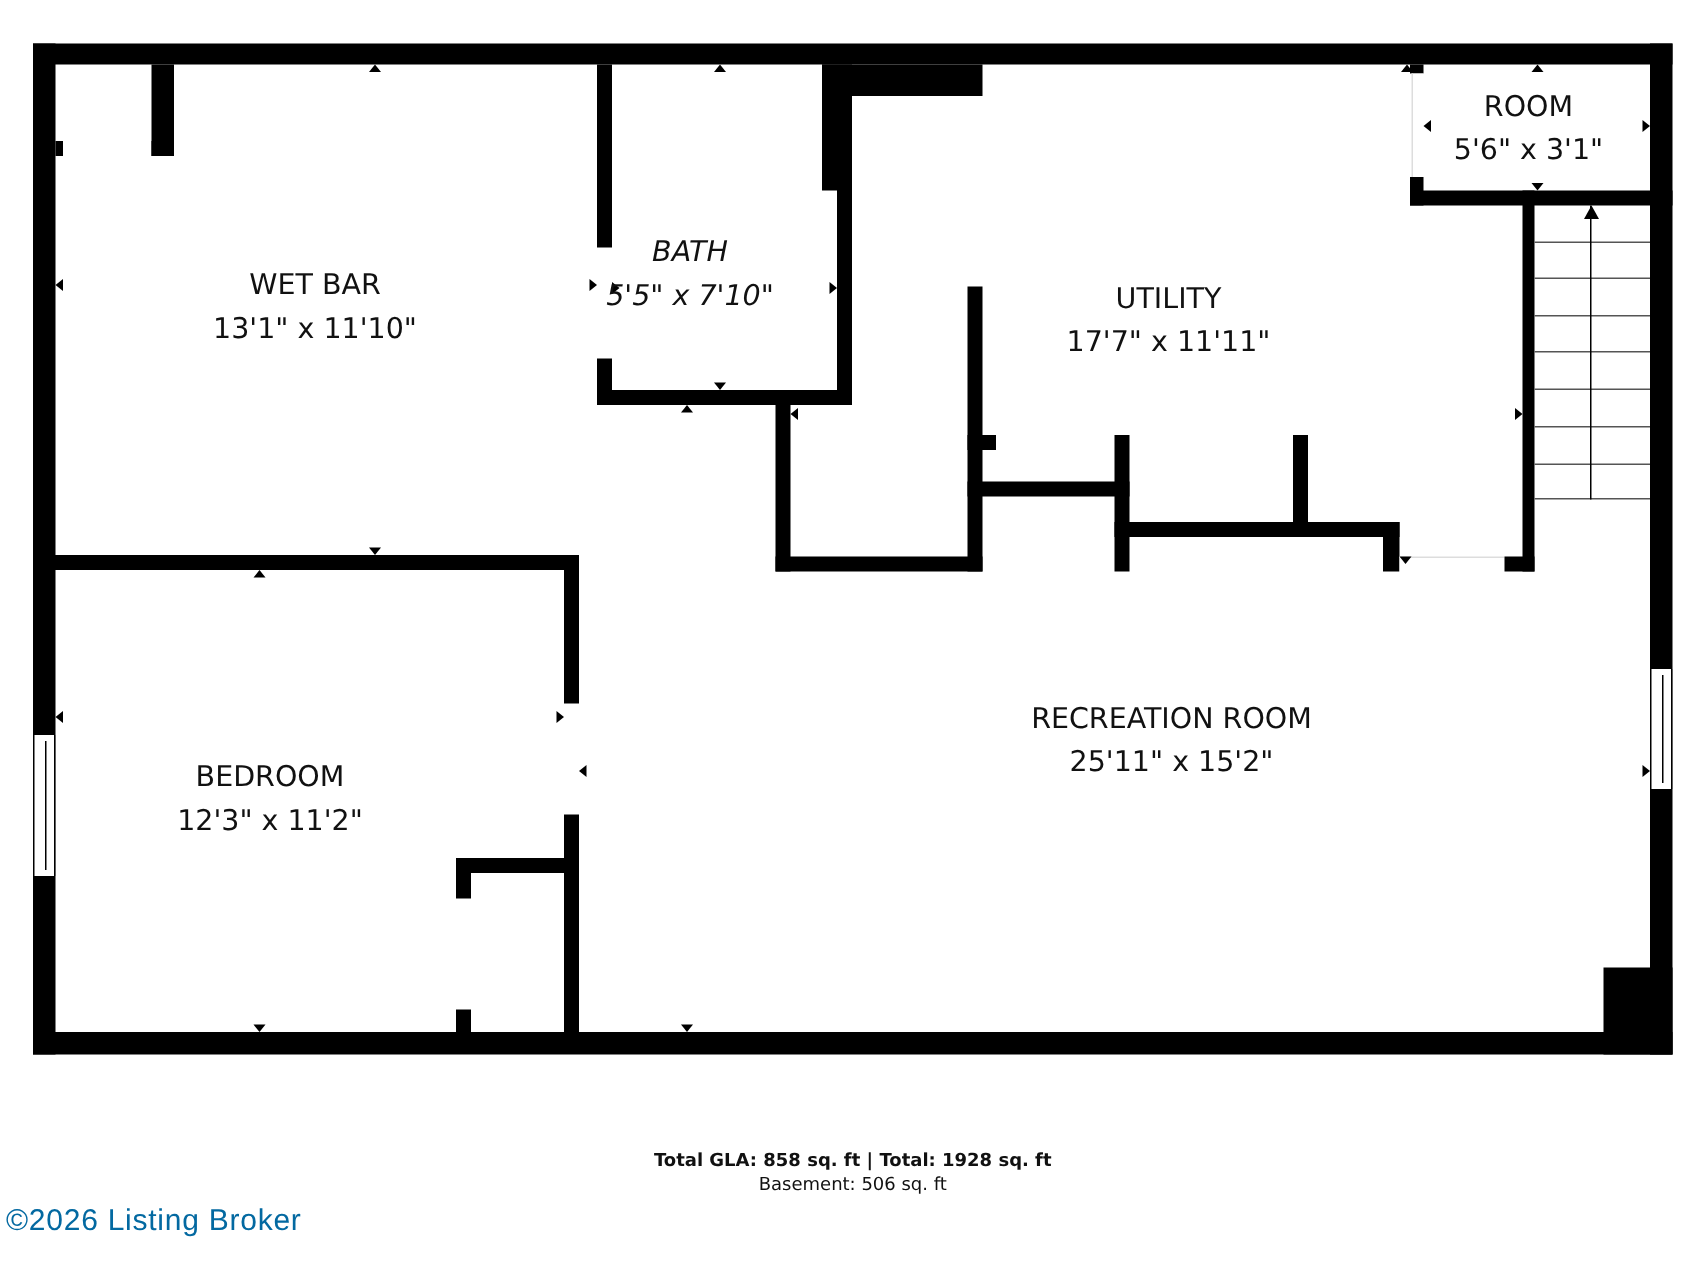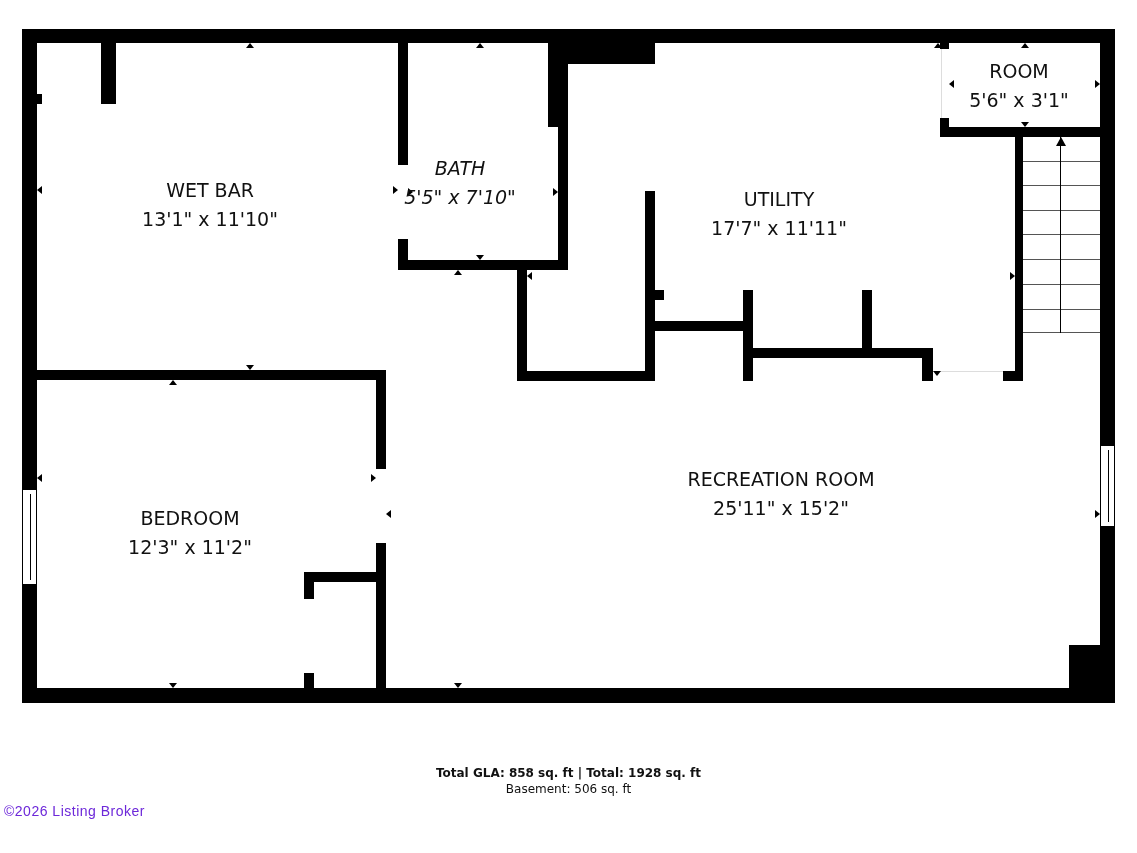--- a/index.html
+++ b/index.html
@@ -12,21 +12,21 @@
   .room-label { position:absolute; text-align:center; color:#111; font-size:19px; line-height:29px; white-space:nowrap; transform:translateX(-50%); }
   .stairs { position:absolute; }
   .stair-line { position:absolute; left:0; right:0; height:1px; background:#555; }
   .marker { position:absolute; width:0; height:0; }
   .m-down { border-left:4px solid transparent; border-right:4px solid transparent; border-top:5px solid #000; }
   .m-up { border-left:4px solid transparent; border-right:4px solid transparent; border-bottom:5px solid #000; }
   .m-left { border-top:4px solid transparent; border-bottom:4px solid transparent; border-right:5px solid #000; }
   .m-right { border-top:4px solid transparent; border-bottom:4px solid transparent; border-left:5px solid #000; }
   .footer { position:absolute; left:0; width:1137px; text-align:center; color:#111; font-size:12px; line-height:16px; }
   .footer .bold { font-weight:bold; }
-  .copyright { position:absolute; left:4px; top:803px; font-size:14px; color:#6d28d9; font-family:"Liberation Sans", sans-serif; letter-spacing:0.5px; }
+  .copyright { position:absolute; left:4px; top:803px; font-size:20px; color:#0369a1; font-family:"Liberation Sans", sans-serif; letter-spacing:0.5px; }
 </style>
 </head>
 <body>
 
 <div class="plan">
 
   <div class="w" style="left:22px;top:29px;width:1093px;height:14px;"></div>
   <div class="w" style="left:22px;top:688px;width:1093px;height:15px;"></div>
   <div class="w" style="left:22px;top:29px;width:15px;height:674px;"></div>
   <div class="w" style="left:1100px;top:29px;width:15px;height:674px;"></div>
@@ -119,21 +119,21 @@
     <div>5'5" x 7'10"</div>
   </div>
   <div class="room-label" style="left:779px;top:185px;">
     <div>UTILITY</div>
     <div>17'7" x 11'11"</div>
   </div>
   <div class="room-label" style="left:1019px;top:57px;">
     <div>ROOM</div>
     <div>5'6" x 3'1"</div>
   </div>
-  <div class="room-label" style="left:190px;top:504px;">
+  <div class="room-label" style="left:180px;top:504px;">
     <div>BEDROOM</div>
     <div>12'3" x 11'2"</div>
   </div>
   <div class="room-label" style="left:781px;top:465px;">
     <div>RECREATION ROOM</div>
     <div>25'11" x 15'2"</div>
   </div>
 </div>
 
 <div class="footer" style="top:765px;">

